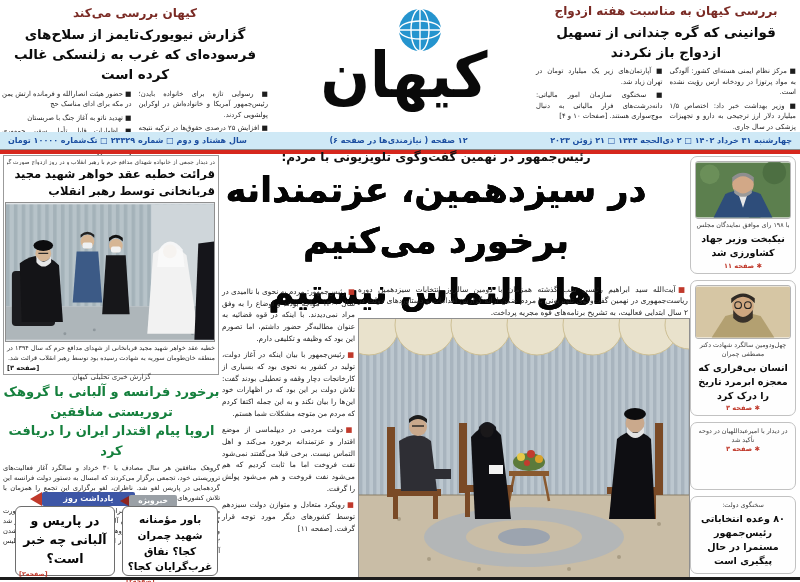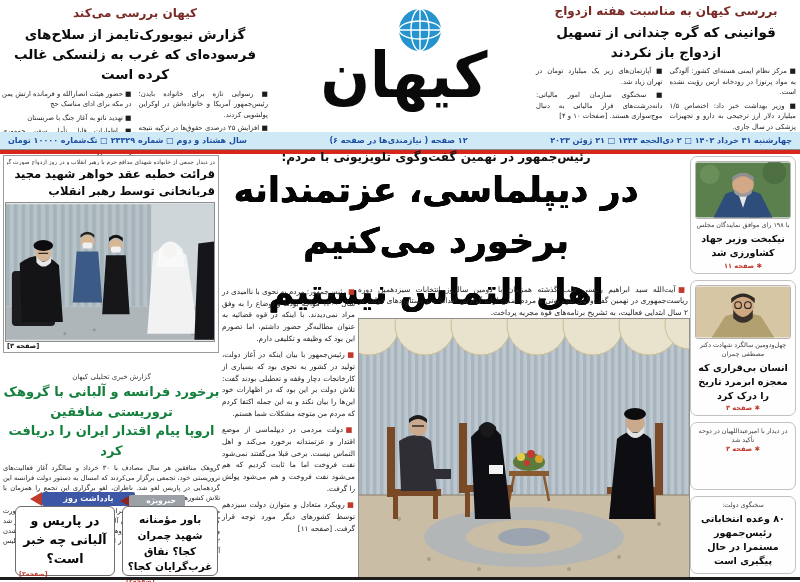--- a/index.html
+++ b/index.html
@@ -111,21 +111,21 @@
 
   <div class="abs datebar">
     <span>چهارشنبه ۳۱ خرداد ۱۴۰۲ □ ۲ ذی‌الحجه ۱۴۴۴ □ ۲۱ ژوئن ۲۰۲۳</span>
     <span>۱۲ صفحه ( نیازمندی‌ها در صفحه ۶)</span>
     <span>سال هشتاد و دوم □ شماره ۲۳۳۲۹ □ تک‌شماره ۱۰۰۰۰ تومان</span>
   </div>
   <div class="abs redrule"></div>
 
   <section class="abs lead">
     <div class="kick">رئیس‌جمهور در نهمین گفت‌وگوی تلویزیونی با مردم:</div>
-    <div class="h1">در دیپلماسی، عزتمندانه برخورد می‌کنیم</div>
+    <div class="h1">در سیزدهمین، عزتمندانه برخورد می‌کنیم</div>
     <div class="h1">اهل التماس نیستیم</div>
   </section>
 
   <div class="abs intro redsq">■ آیت‌الله سید ابراهیم رئیسی شب گذشته همزمان با دومین سالروز انتخابات سیزدهمین دوره ریاست‌جمهوری در نهمین گفت‌وگوی تلویزیونی با مردم ضمن ارائه گزارش اقدامات و دستاوردهای دولت در ۲ سال ابتدایی فعالیت، به تشریح برنامه‌های قوه مجریه پرداخت.</div>
 
   <div class="abs leadcol">
     <p class="redsq">■ رئیس‌جمهور: مردم به نحوی با ناامیدی در سال ۱۴۰۰ مواجه بودند و اوضاع را به وفق مراد نمی‌دیدند. با اینکه در قوه قضائیه به عنوان مطالبه‌گر حضور داشتم، اما تصورم این بود که وظیفه و تکلیفی دارم.</p>
     <p class="redsq">■ رئیس‌جمهور با بیان اینکه در آغاز دولت، تولید در کشور به نحوی بود که بسیاری از کارخانجات دچار وقفه و تعطیلی بودند گفت: تلاش دولت بر این بود که در اظهارات خود این‌ها را بیان نکند و به این جمله اکتفا کردم که مردم من متوجه مشکلات شما هستم.</p>
     <p class="redsq">■ دولت مردمی در دیپلماسی از موضع اقتدار و عزتمندانه برخورد می‌کند و اهل التماس نیست. برخی قبلا می‌گفتند نمی‌شود نفت فروخت اما ما ثابت کردیم که هم می‌شود نفت فروخت و هم می‌شود پولش را گرفت.</p>
     <p class="redsq">■ رویکرد متعادل و متوازن دولت سیزدهم توسط کشورهای دیگر مورد توجه قرار گرفت. [صفحه ۱۱]</p>
@@ -248,20 +248,21 @@
         <rect x="107" y="43" width="10" height="6" rx="2" fill="#f2f2f2"></rect>
         <path d="M105 38 Q112 30 119 38 L119 34 Q112 28 105 34 Z" fill="#111"></path>
 
         <path d="M150 50 Q168 36 184 52 L196 132 L144 132 Z" fill="#f2f2f2"></path>
         <circle cx="167" cy="48" r="7" fill="#d6b695"></circle>
         <path d="M156 46 Q167 30 180 46 L182 64 L154 64 Z" fill="#fafafa" opacity="0.9"></path>
 
         <path d="M196 40 L212 38 L212 138 L192 138 Z" fill="#15151a"></path>
       </svg>
     </div>
+    <div class="wcap">خطبه عقد خواهر شهید مجید قربانخانی از شهدای مدافع حرم که سال ۱۳۹۴ در منطقه خان‌طومان سوریه به شهادت رسیده بود توسط رهبر انقلاب قرائت شد.</div>
     <div class="wpage">[صفحه ۳]</div>
   </section>
 
   <section class="abs report">
     <div class="rkick">گزارش خبری تحلیلی کیهان</div>
     <div class="rhead">
       <span>برخورد فرانسه و آلبانی با گروهک تروریستی منافقین</span><br>
       <span>اروپا پیام اقتدار ایران را دریافت کرد</span>
     </div>
     <div class="rbody">
@@ -272,21 +273,21 @@
   </section>
 
   <div class="arrow-red" style="left:30px;top:492px;border-width:7px 12px 7px 0;border-color:transparent #c0392b transparent transparent;"></div>
   <div class="tab" style="left:42px;top:492px;width:93px;height:14px;line-height:14px;font-size:8px;background:#3d56a6;">یادداشت روز</div>
   <div class="fbox" style="left:15px;top:506px;width:100px;height:70px;">
     <div class="ftitle" style="font-size:12.5px;">در پاریس و آلبانی چه خبر است؟</div>
     <div class="fpage">[صفحه۲]</div>
   </div>
 
   <div class="arrow-red" style="left:120px;top:496px;border-width:5px 9px 5px 0;border-color:transparent #8e2420 transparent transparent;"></div>
-  <div class="tab" style="left:129px;top:495px;width:48px;height:12px;line-height:12px;font-size:7.5px;background:#9aa0a6;padding-left:8px;">خبرویژه</div>
+  <div class="tab" style="left:129px;top:495px;width:48px;height:12px;line-height:12px;font-size:7.5px;background:#9aa0a6;">خبرویژه</div>
   <div class="fbox" style="left:122px;top:506px;width:96px;height:70px;">
     <div class="ftitle" style="font-size:10.5px;">باور مؤمنانه شهید چمران کجا؟ نفاق غرب‌گرایان کجا؟</div>
     <div class="fpage">[صفحه۲]</div>
   </div>
 
   <aside class="abs rail">
 
     <div class="rail-item">
       <svg class="rphoto" height="56" viewBox="0 0 96 56">
         <rect width="96" height="56" fill="#5c7f4e"></rect>

